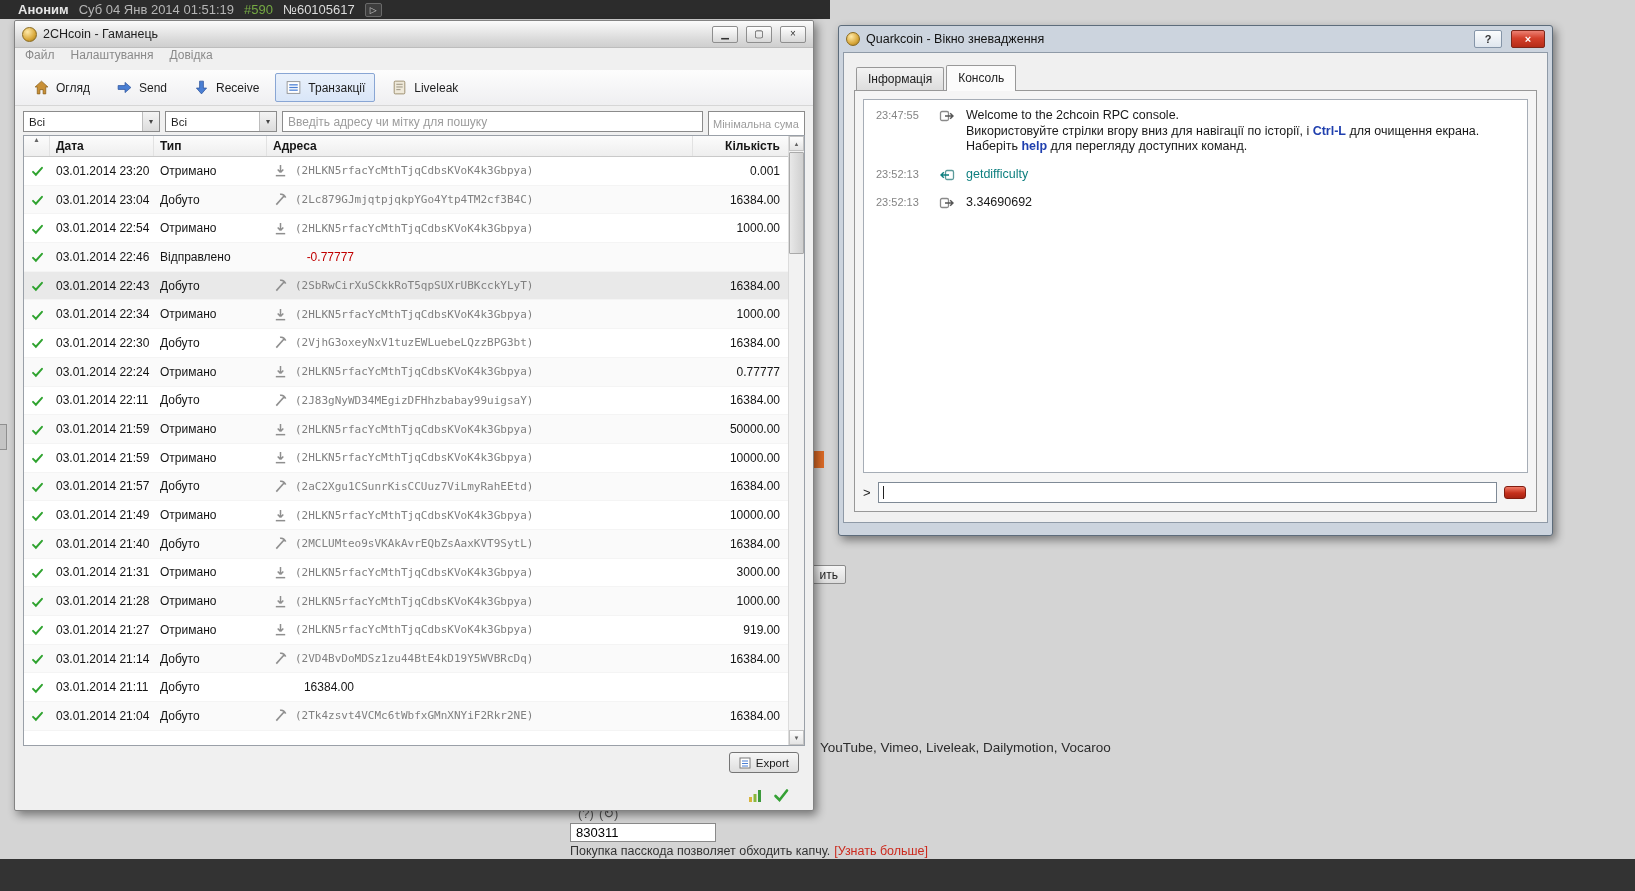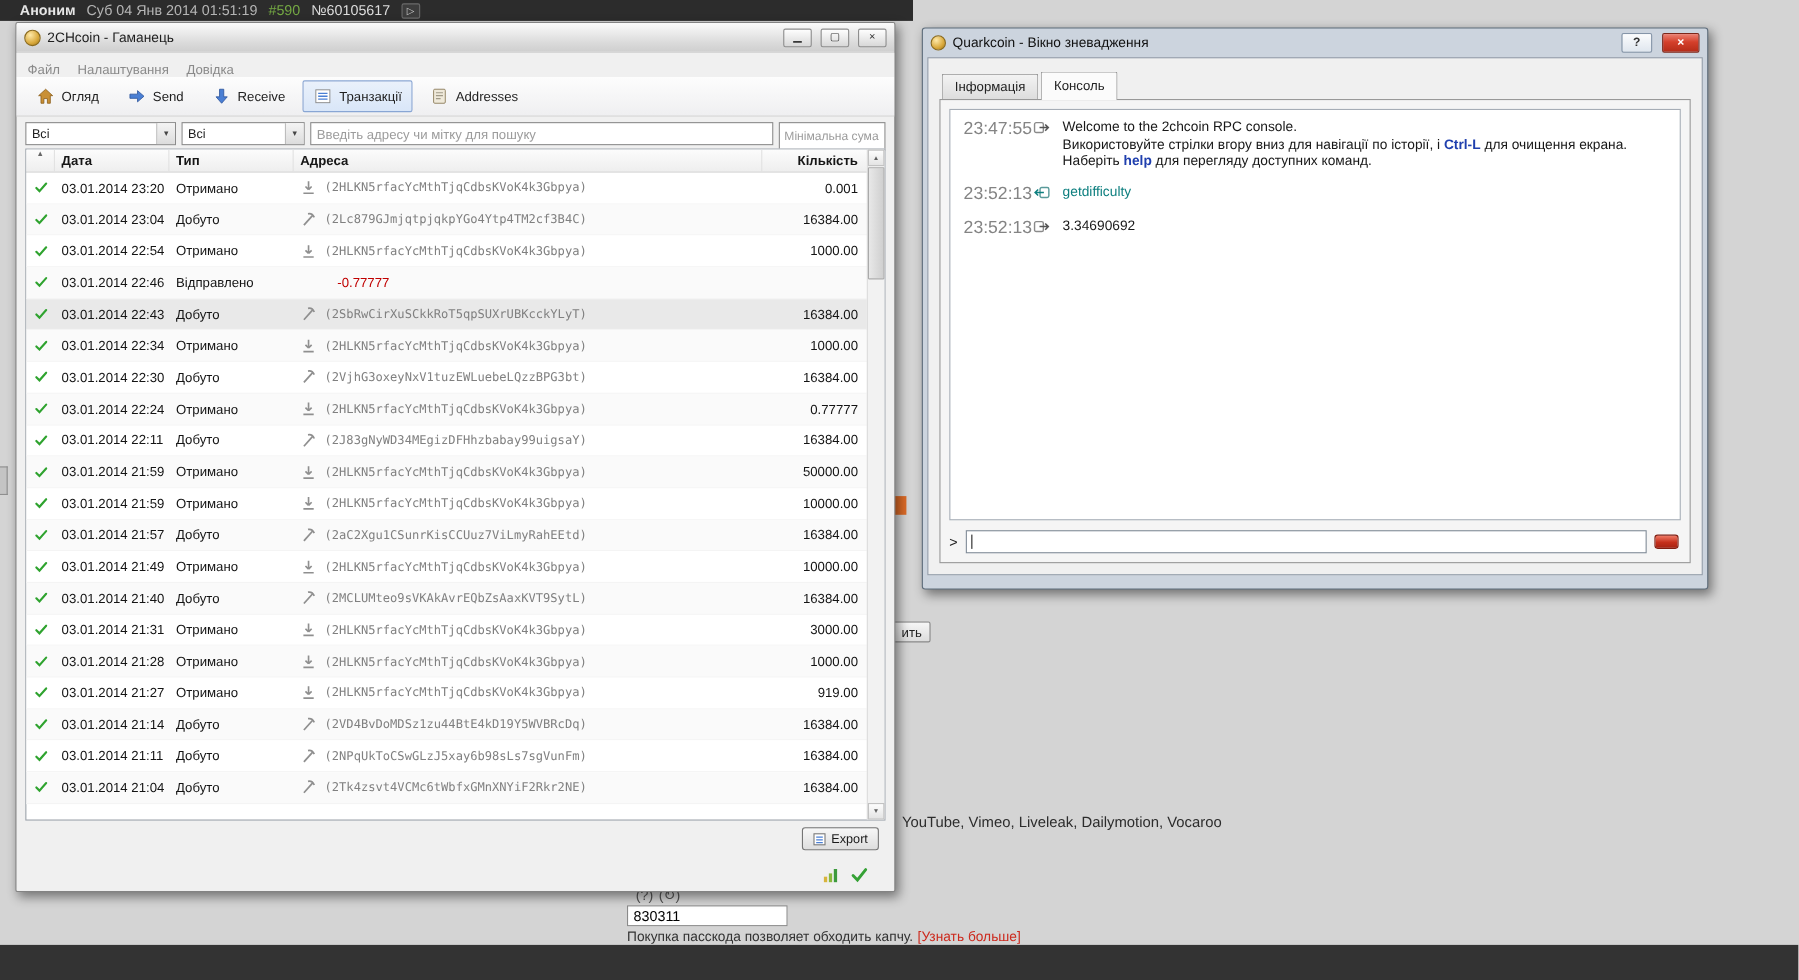--- a/index.html
+++ b/index.html
@@ -33,21 +33,21 @@
   .window{position:absolute;box-shadow:3px 4px 10px rgba(0,0,0,.45)}
 
   
   .wallet{left:14px;top:20px;width:800px;height:791px;background:#f0f0f0;border:1px solid #838383;border-radius:2px;display:flex;flex-direction:column;z-index:10}
   .w-titlebar{height:27px;flex:none;background:linear-gradient(#fbfbfb,#dadada 70%,#cfcfcf);border-bottom:1px solid #bdbdbd;display:flex;align-items:center;gap:6px;padding:0 7px;border-radius:2px 2px 0 0}
   .w-icon{width:15px;height:15px;border-radius:50%;background:radial-gradient(circle at 35% 30%,#ffe9a8,#d9a93c 60%,#9a7218);border:1px solid #8a6a1e;flex:none}
   .w-icon.small{width:14px;height:14px}
   .w-title{flex:1;font-size:12.5px;color:#1e1e1e}
   .wbtn{width:26px;height:17px;border:1px solid #8e8e8e;border-radius:2px;background:linear-gradient(#fefefe,#d8d8d8);display:flex;align-items:center;justify-content:center;font-size:10px;color:#333;margin-left:2px}
   .wbtn .glyph{line-height:1;font-size:10px}
-  .w-menubar{height:22px;flex:none;display:flex;align-items:flex-end;gap:16px;padding-left:10px;background:#f0f0f0;font-size:12px;color:#8a8a8a}
+  .w-menubar{height:22px;flex:none;display:flex;align-items:flex-start;gap:16px;padding-left:10px;background:#f0f0f0;font-size:12px;color:#8a8a8a}
   .w-toolbar{height:36px;flex:none;display:flex;align-items:center;gap:6px;padding-left:8px;background:linear-gradient(#fdfdfd,#efeff1);border-bottom:1px solid #d6d6d6}
   .tb-btn{display:flex;align-items:center;gap:6px;padding:5px 9px;font-size:12px;color:#1e1e1e;border:1px solid transparent;border-radius:2px}
   .tb-btn.active{border:1px solid #89a6d4;background:linear-gradient(#eaf1fb,#d9e6f8)}
   .tb-icon{width:17px;height:17px;display:inline-block}
   .tb-icon svg{width:100%;height:100%}
   .w-body{flex:1;padding:5px 8px 0;display:flex;flex-direction:column}
   .filter-row{display:flex;gap:5px;height:21px;flex:none;margin-bottom:3px}
   .qcombo{height:21px;border:1px solid #8b8b8b;background:#fff;display:flex;align-items:center;font-size:11.5px;color:#1e1e1e;padding-left:5px}
   .qcombo.c1{width:137px}.qcombo.c2{width:112px}
   .combo-value{flex:1}
@@ -97,21 +97,21 @@
   .cbtn{height:18px;border-radius:2px;display:flex;align-items:center;justify-content:center;font-size:11px;margin-left:3px}
   .cbtn.help{width:28px;background:linear-gradient(#fbfcfd,#dfe6ee);border:1px solid #8595a8;color:#333;font-weight:bold}
   .cbtn.close{width:34px;background:linear-gradient(#ec8173,#d4402b 45%,#b52c18);border:1px solid #7d271a;color:#fff;font-weight:bold}
   .c-inner{flex:1;background:#f0f0f0;border:1px solid #8f9aa7;padding:12px 10px 10px;display:flex;flex-direction:column}
   .c-tabs{display:flex;margin-left:2px;position:relative;z-index:2;flex:none}
   .ctab{padding:4px 11px;font-size:12px;color:#222;border:1px solid #989898;border-bottom:none;border-radius:2px 2px 0 0;background:linear-gradient(#f3f3f3,#ddd);margin-right:2px;margin-top:2px}
   .ctab.active{background:#fbfbfb;margin-top:0;padding-top:5px;margin-bottom:-1px}
   .c-panel{flex:1;border:1px solid #989898;background:#f5f5f5;padding:8px;display:flex;flex-direction:column}
   .c-view{flex:1;background:#fff;border:1px solid #a6adb6;padding:8px 4px 4px 2px;overflow:hidden}
   .cmsg{display:flex;gap:8px;margin-bottom:12px}
-  .cmsg-time{width:64px;flex:none;font-size:16px;color:#848484;padding-left:10px;padding-top:1px}
+  .cmsg-time{width:64px;flex:none;font-size:11px;color:#848484;padding-left:10px;padding-top:1px}
   .cmsg-icon{width:20px;height:16px;flex:none}
   .cmsg-icon svg{width:18px;height:16px}
   .cmsg-body{flex:1;font-size:12.5px;color:#181818}
   .cmsg-line{line-height:15.5px}
   .seg-bold-blue{font-weight:bold;color:#1f3fae}
   .seg-teal{color:#0d7f7f}
   .c-inputrow{height:22px;flex:none;margin-top:8px;display:flex;align-items:center;gap:7px}
   .c-prompt{font-size:13px;color:#222}
   .c-inputwrap{flex:1;height:21px;border:1px solid #7f8a96;background:#fff;position:relative}
   .caret{position:absolute;left:4px;top:3px;width:1px;height:13px;background:#222}
@@ -193,21 +193,21 @@
             </svg></span>
           <span class="tb-label">Транзакції</span>
         </div>
         <div class="tb-btn">
           <span class="tb-icon"><svg viewBox="0 0 16 16">
               <rect x="3" y="2" width="10" height="12" rx="1" fill="#efe9da" stroke="#90815f" stroke-width="0.8"></rect>
               <line x1="5" y1="5" x2="11" y2="5" stroke="#a09a88" stroke-width="1"></line>
               <line x1="5" y1="7.5" x2="11" y2="7.5" stroke="#a09a88" stroke-width="1"></line>
               <line x1="5" y1="10" x2="9" y2="10" stroke="#a09a88" stroke-width="1"></line>
             </svg></span>
-          <span class="tb-label">Addresses</span>
+          <span class="tb-label">Liveleak</span>
         </div>
       </div>
     <div class="w-body">
       <div class="filter-row">
         <div class="qcombo c1">
           <span class="combo-value">Всі</span>
           <span class="combo-arrow">▾</span>
         </div>
         <div class="qcombo c2">
           <span class="combo-value">Всі</span>
@@ -527,27 +527,20 @@
               <div class="c-amount">16384.00</div>
             </div>
             <div class="trow">
               <div class="c-status">
                 <span class="row-check"><svg viewBox="0 0 16 16">
                     <path d="M2.5 8.5l3.5 3.5L13.5 3.5" fill="none" stroke="#2fa32f" stroke-width="2.4" stroke-linecap="round"></path>
                   </svg></span>
               </div>
               <div class="c-date">03.01.2014 21:11</div>
               <div class="c-type">Добуто</div>
-              <div class="c-addr">
-                <span class="addr-icon"><svg viewBox="0 0 16 16">
-                    <path d="M3.5 13.5L12 4" stroke="#8f8f8f" stroke-width="1.7"></path>
-                    <path d="M7.5 2.5c2.8-.6 5 1.2 6 3.5" fill="none" stroke="#8f8f8f" stroke-width="1.7"></path>
-                  </svg></span>
-                <span class="addr-text">(2NPqUkToCSwGLzJ5xay6b98sLs7sgVunFm)</span>
-              </div>
               <div class="c-amount">16384.00</div>
             </div>
             <div class="trow alt">
               <div class="c-status">
                 <span class="row-check"><svg viewBox="0 0 16 16">
                     <path d="M2.5 8.5l3.5 3.5L13.5 3.5" fill="none" stroke="#2fa32f" stroke-width="2.4" stroke-linecap="round"></path>
                   </svg></span>
               </div>
               <div class="c-date">03.01.2014 21:04</div>
               <div class="c-type">Добуто</div>

